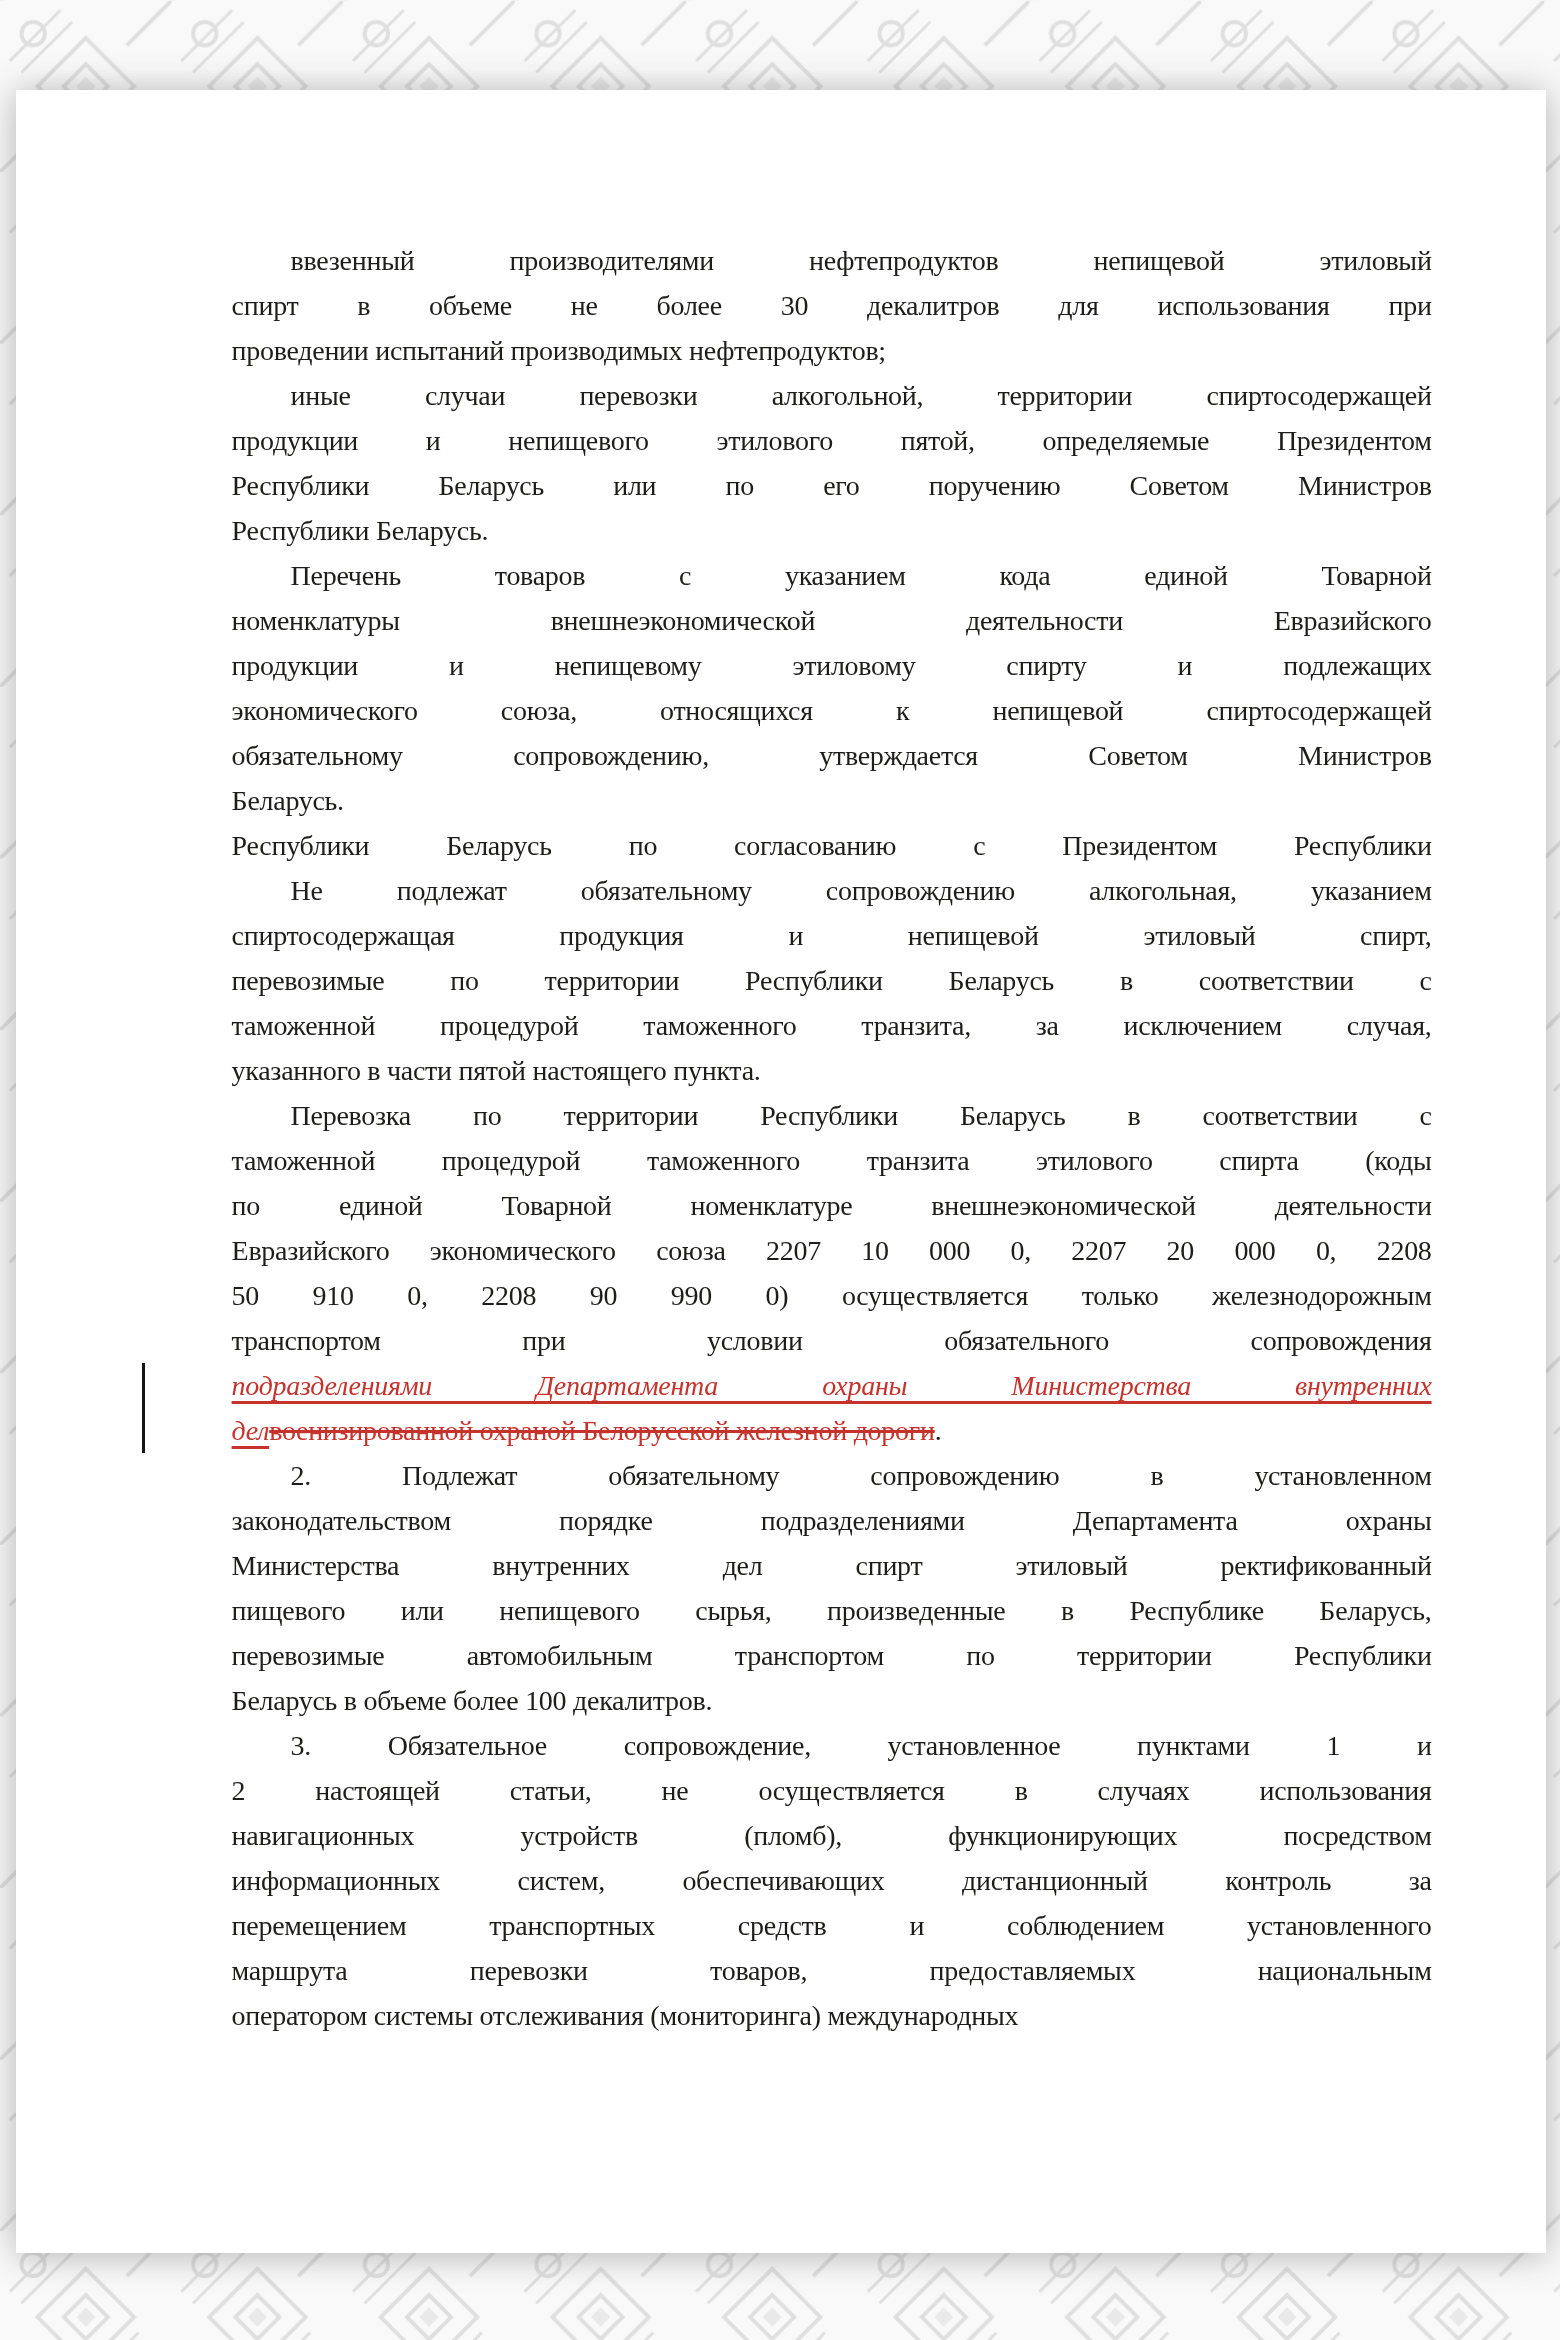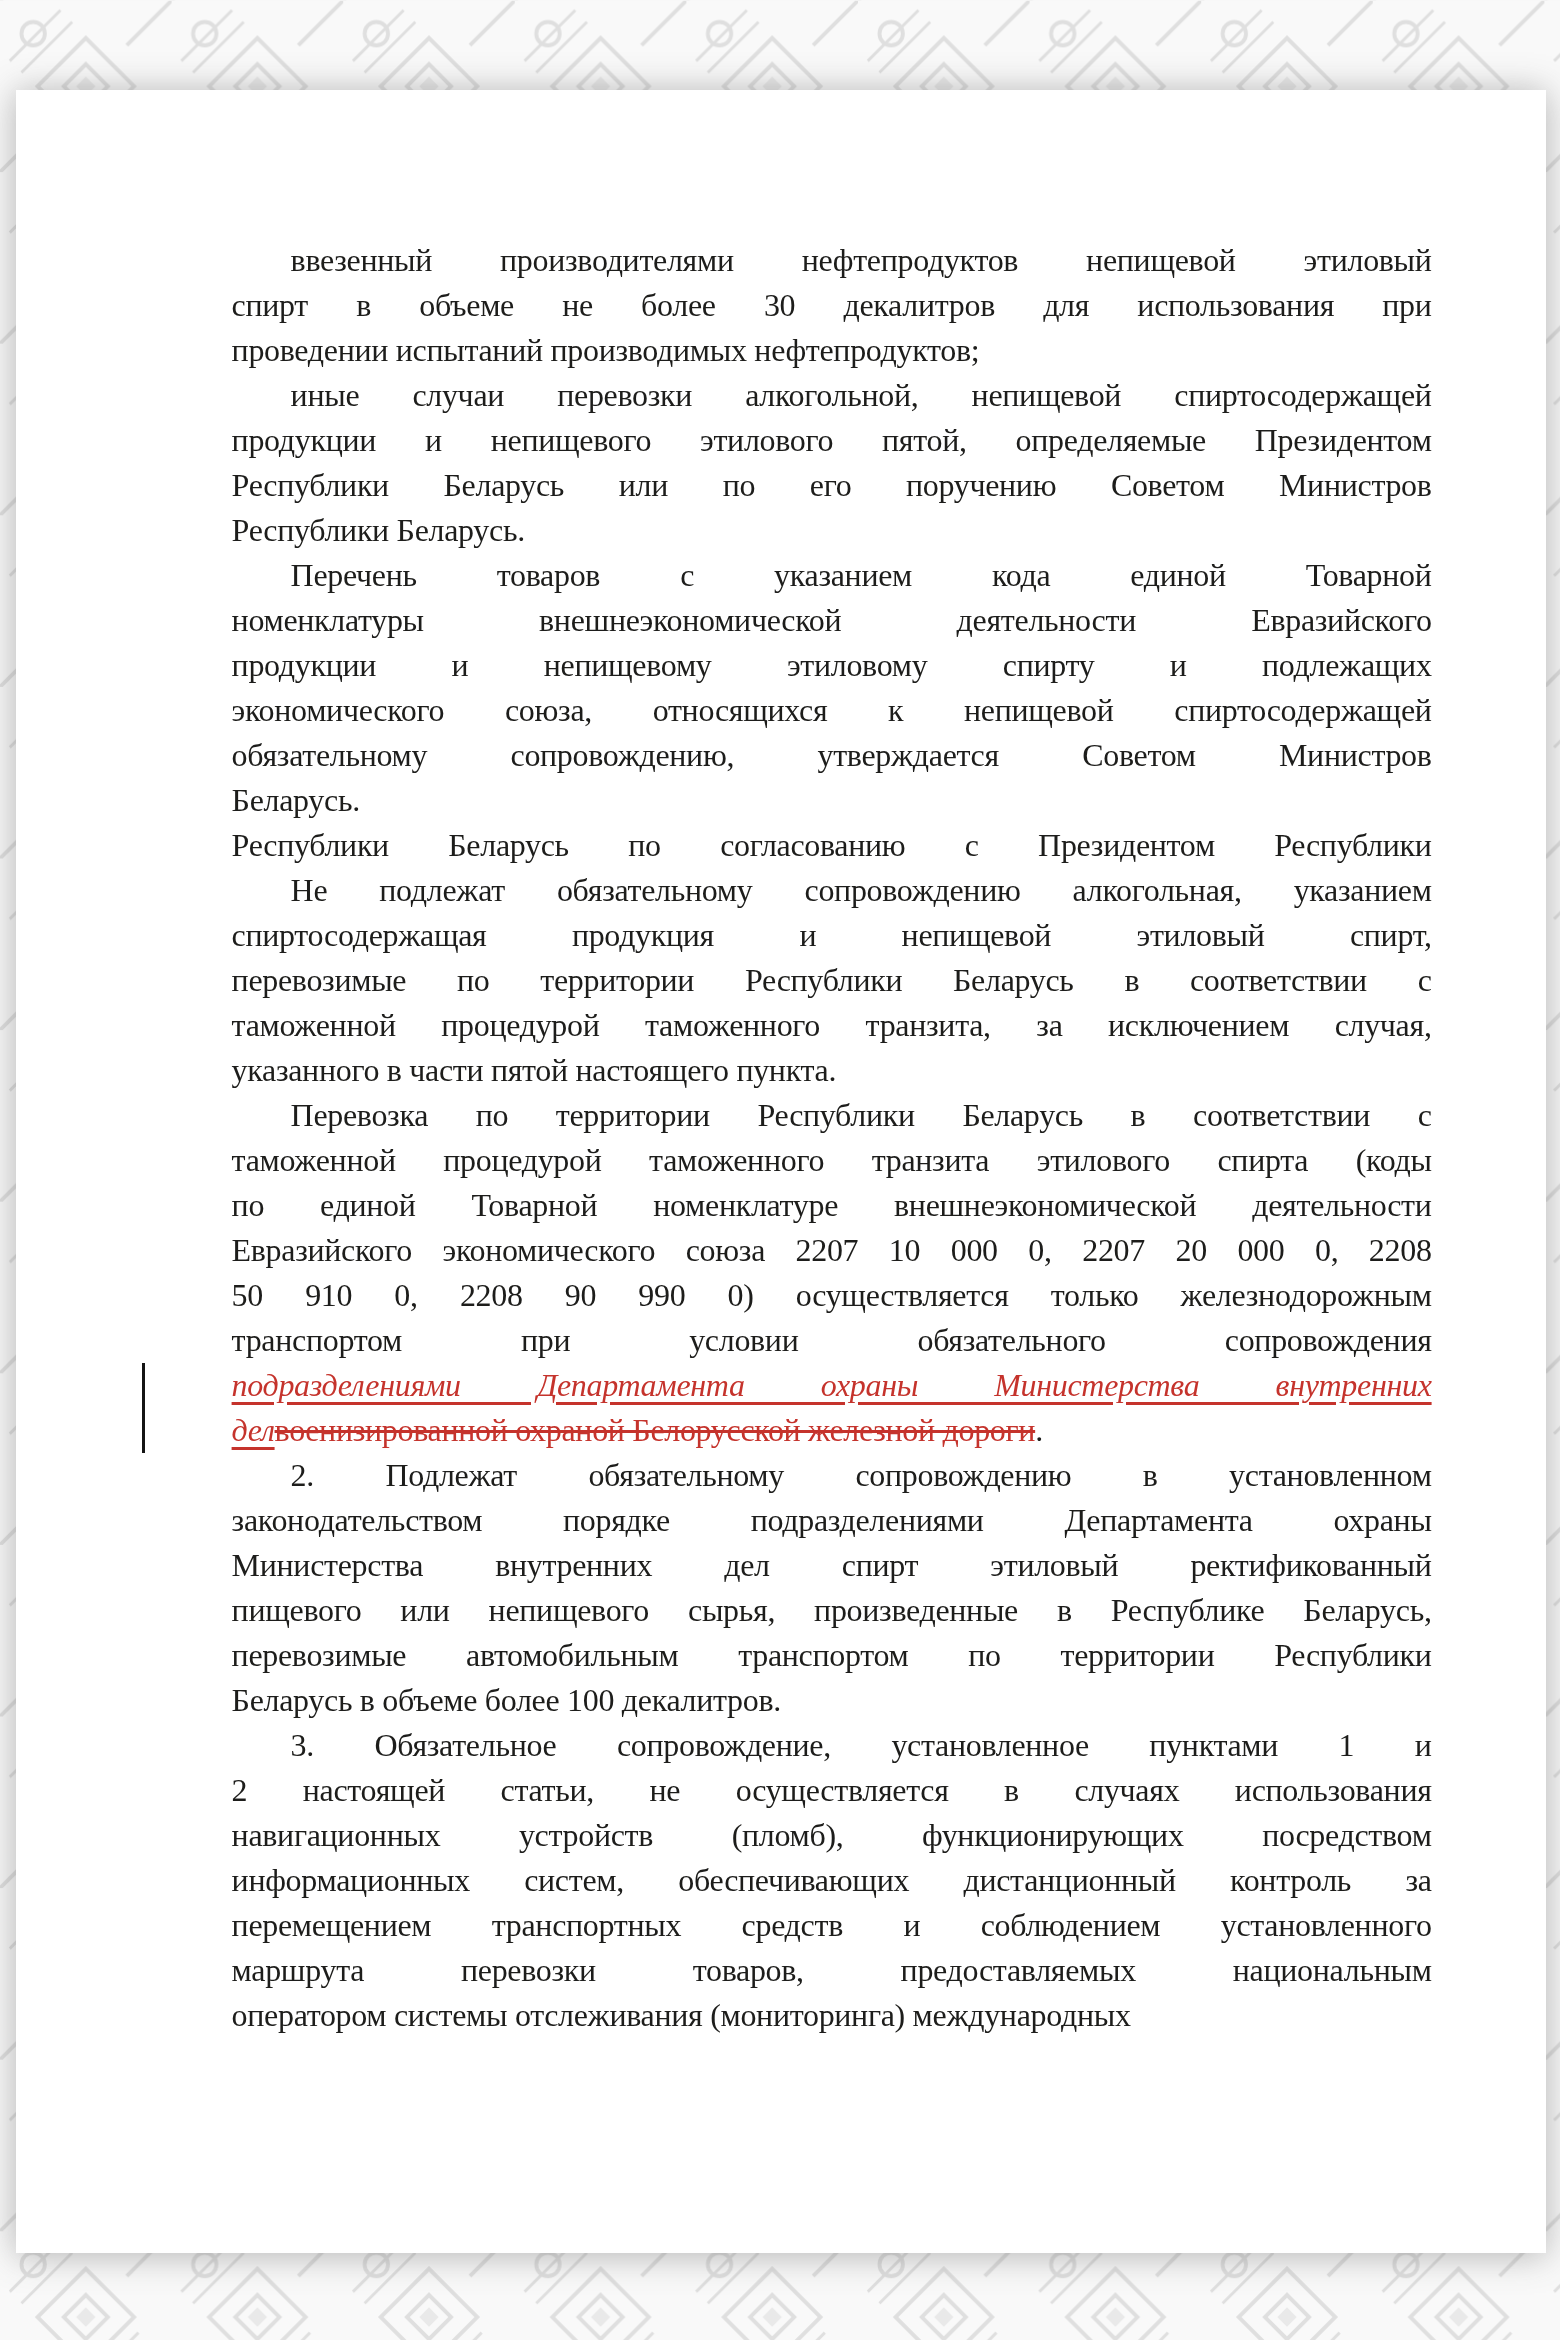--- a/index.html
+++ b/index.html
@@ -28,21 +28,21 @@
     width: 1530px;
     height: 2163px;
     background: var(--paper-color, #ffffff);
     box-shadow: 0 2px 33px rgba(90, 90, 90, 0.45);
   }
   .doc-text {
     position: absolute;
     left: 216px;   
     top: 148px;    
     width: 1200px;
-    font-size: 32px;
+    font-size: 28px;
     line-height: 45px;
     color: var(--text-color, #1d1d1b);
     letter-spacing: -0.01em;
   }
   .line {
     position: relative;
     height: 45px;
     text-align: justify;
     text-align-last: justify;
     white-space: normal;
@@ -98,21 +98,21 @@
   </defs>
   <rect width="1600" height="2400" fill="#f9f9f9"></rect>
   <rect width="1600" height="2400" fill="url(#orn)"></rect>
 </svg>
 
 <div class="paper">
   <div class="doc-text">
       <div class="line indent">ввезенный производителями нефтепродуктов непищевой этиловый</div>
       <div class="line">спирт в объеме не более 30 декалитров для использования при</div>
       <div class="line last">проведении испытаний производимых нефтепродуктов;</div>
-      <div class="line indent">иные случаи перевозки алкогольной, непищевой спиртосодержащей</div>
+      <div class="line indent">иные случаи перевозки алкогольной, территории спиртосодержащей</div>
       <div class="line">продукции и непищевого этилового пятой, определяемые Президентом</div>
       <div class="line">Республики Беларусь или по его поручению Советом Министров</div>
       <div class="line last">Республики Беларусь.</div>
       <div class="line indent">Перечень товаров с указанием кода единой Товарной</div>
       <div class="line">номенклатуры внешнеэкономической деятельности Евразийского</div>
       <div class="line">продукции и непищевому этиловому спирту и подлежащих</div>
       <div class="line">экономического союза, относящихся к непищевой спиртосодержащей</div>
       <div class="line">обязательному сопровождению, утверждается Советом Министров</div>
       <div class="line last">Беларусь.</div>
       <div class="line">Республики Беларусь по согласованию с Президентом Республики</div>

